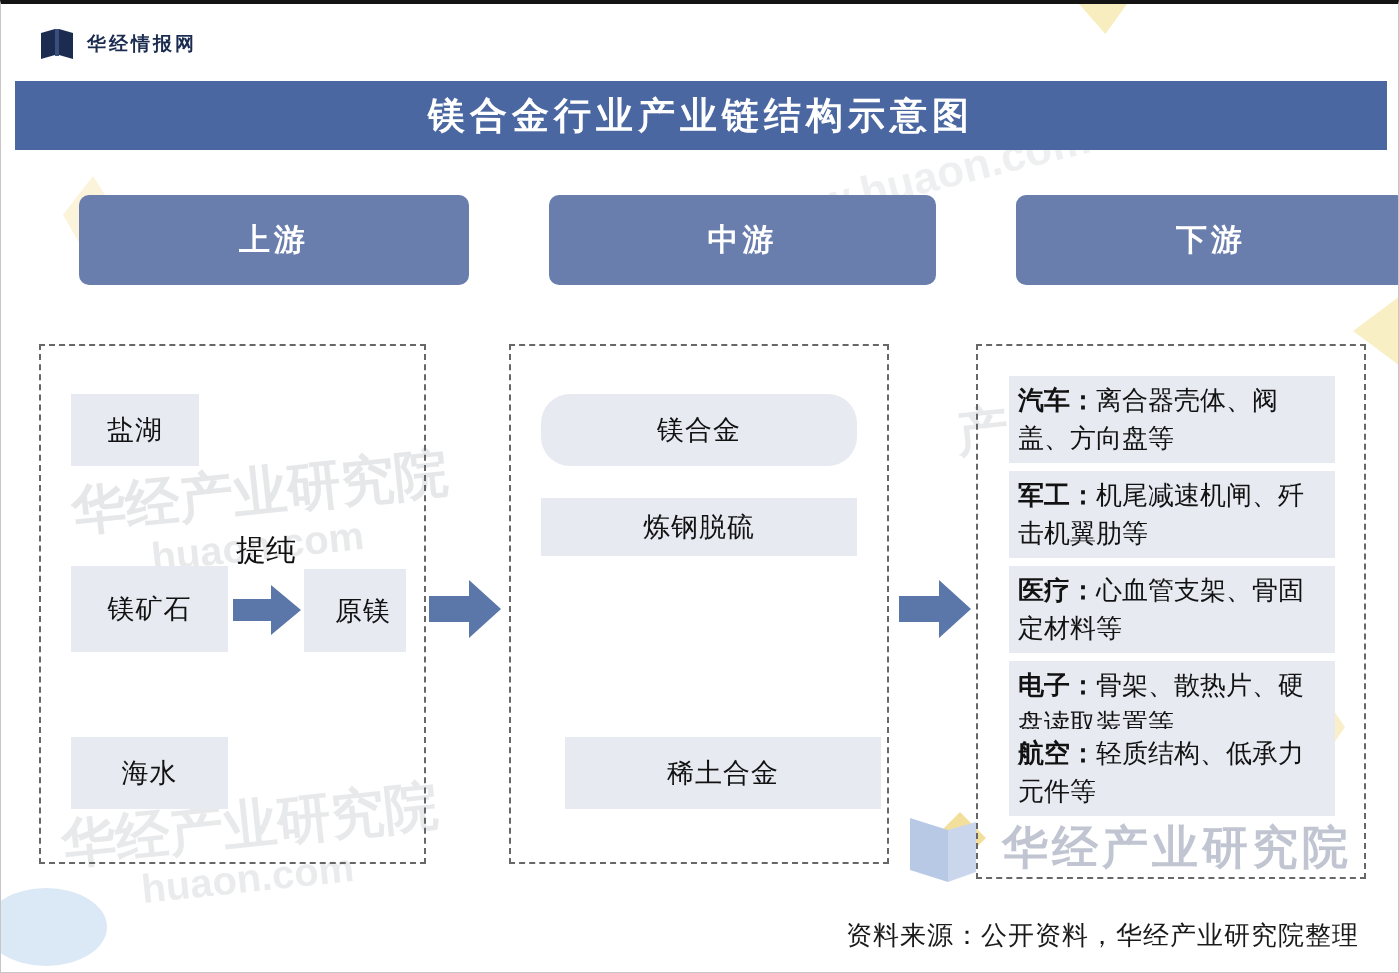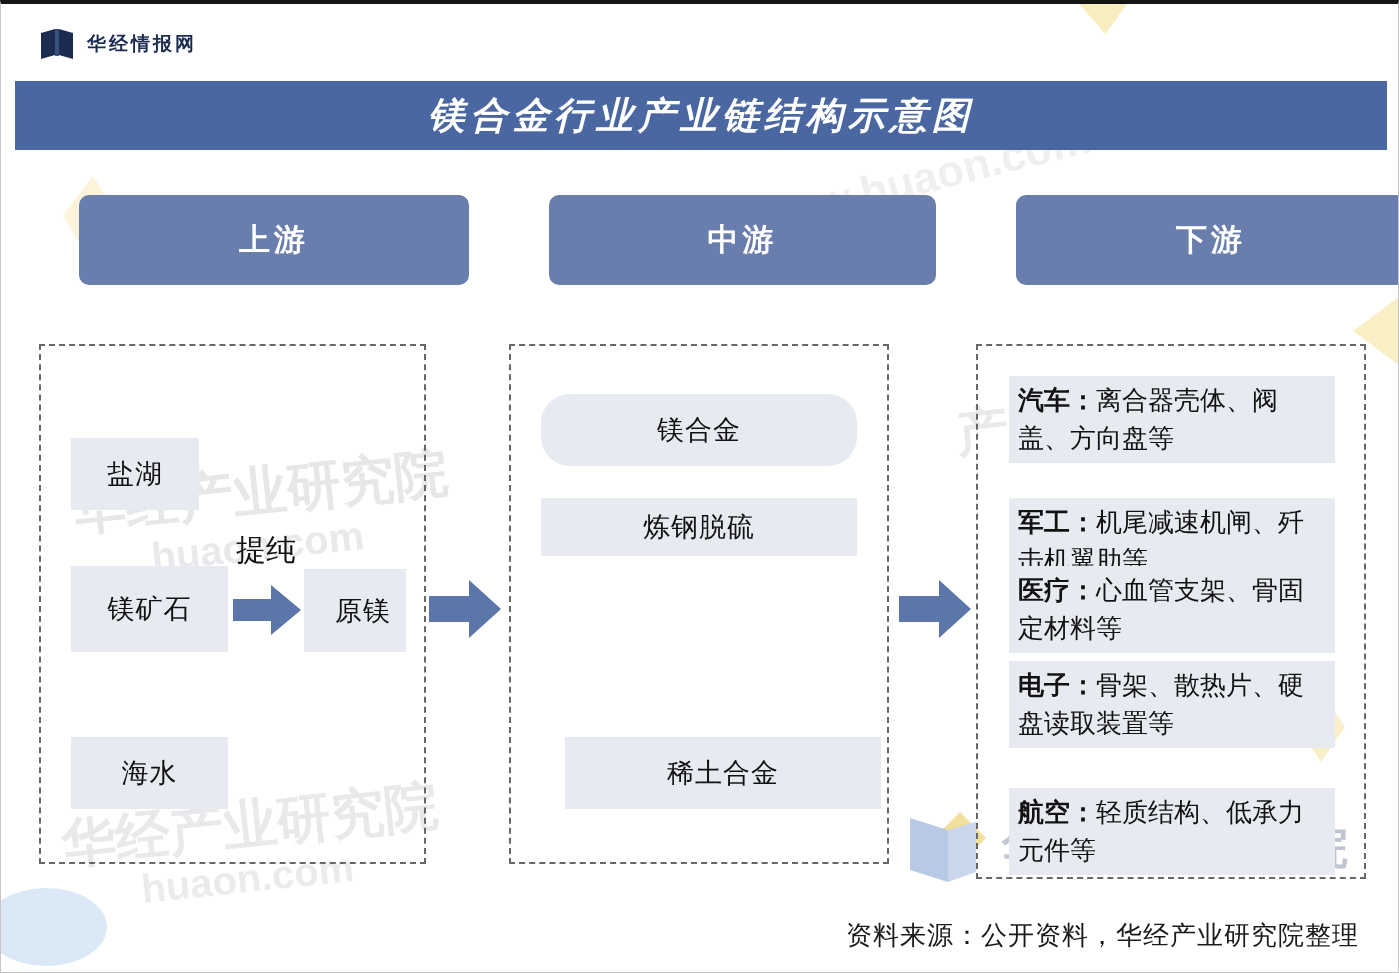--- a/index.html
+++ b/index.html
@@ -11,21 +11,21 @@
   }
 
   
   .logo { position:absolute; left:38px; top:24px; display:flex; align-items:center; gap:12px; z-index:3; }
   .logo svg { display:block; }
   .logo-text { font-size:19px; font-weight:bold; color:var(--logo,#1b2c50); letter-spacing:3px; }
 
   
   .title-banner {
     position:absolute; left:14px; top:77px; width:1372px; height:69px;
-    background:var(--banner,#4a67a1); display:flex; align-items:center; justify-content:center; z-index:3;font-style:italic;
+    background:var(--banner,#4a67a1); display:flex; align-items:center; justify-content:center; z-index:3;
   }
   .title-banner h1 { font-size:37px; font-weight:bold; color:#fff; letter-spacing:5px; }
 
   
   .col-header {
     position:absolute; top:191px; height:90px; border-radius:10px;
     background:var(--column-header,#6a7ead); color:#fff; font-size:31px; font-weight:bold;
     display:flex; align-items:center; justify-content:center; letter-spacing:4px; z-index:3;margin-left:40px;
   }
   .ch-up   { left:38px;  width:390px; }
@@ -36,21 +36,21 @@
   .dash { position:absolute; border:2px dashed #676767; z-index:2; }
   .dash-up   { left:38px;  top:340px; width:387px; height:520px; }
   .dash-mid  { left:508px; top:340px; width:380px; height:520px; }
   .dash-down { left:975px; top:340px; width:390px; height:535px; }
 
   
   .gbox {
     position:absolute; background:var(--box,#e7eaf1); color:#121212; font-size:27px;
     display:flex; align-items:center; justify-content:center; z-index:3; letter-spacing:1px;
   }
-  .b-yanhu   { left:70px;  top:390px; width:128px; height:72px;margin-top:44px; }
+  .b-yanhu   { left:70px;  top:390px; width:128px; height:72px; }
   .b-kuang   { left:70px;  top:562px; width:157px; height:86px; }
   .b-yuanmei { left:303px; top:565px; width:102px; height:83px;padding-left:16px; }
   .b-haishui { left:70px;  top:733px; width:157px; height:72px; }
 
   .m-0 { left:540px; top:390px; width:316px; height:72px;border-radius:29px; }
   .m-1 { left:540px; top:494px; width:316px; height:58px; }
   .m-2 { left:540px; top:620px; width:316px; height:72px; }
   .m-3 { left:564px; top:733px; width:316px; height:72px; }
 
   .process-label { position:absolute; left:222px; top:526px; width:86px; text-align:center;
@@ -61,21 +61,21 @@
   .arrow-small { left:232px; top:578px; }
   .arrow-1 { left:428px; top:572px; }
   .arrow-2 { left:898px; top:572px; }
 
   
   .ds-item {
     position:absolute; left:1008px; width:326px; height:87px; background:var(--box,#e7eaf1);
     padding:5px 9px; font-size:26px; line-height:38px; color:#121212; z-index:3;
   }
   .ds-cat { font-weight:bold; }
-  .ds-0 { top:372px; } .ds-1 { top:467px;margin-top:27px; } .ds-2 { top:562px; } .ds-3 { top:657px; } .ds-4 { top:784px; }
+  .ds-0 { top:372px; } .ds-1 { top:467px; } .ds-2 { top:562px; } .ds-3 { top:657px; } .ds-4 { top:725px; }
 
   
   .footer { position:absolute; right:39px; top:914px; font-size:26px; color:#1a1a1a;
     letter-spacing:1px; z-index:3; }
 
   
   .wm { position:absolute; pointer-events:none; white-space:nowrap; font-weight:bold;
     color:#85898f; z-index:1; }
   .wm-left-1  { left:70px;  top:452px; font-size:54px; opacity:.20; transform:rotate(-6deg); }
   .wm-left-2  { left:150px; top:520px; font-size:40px; opacity:.18; transform:rotate(-6deg); }

